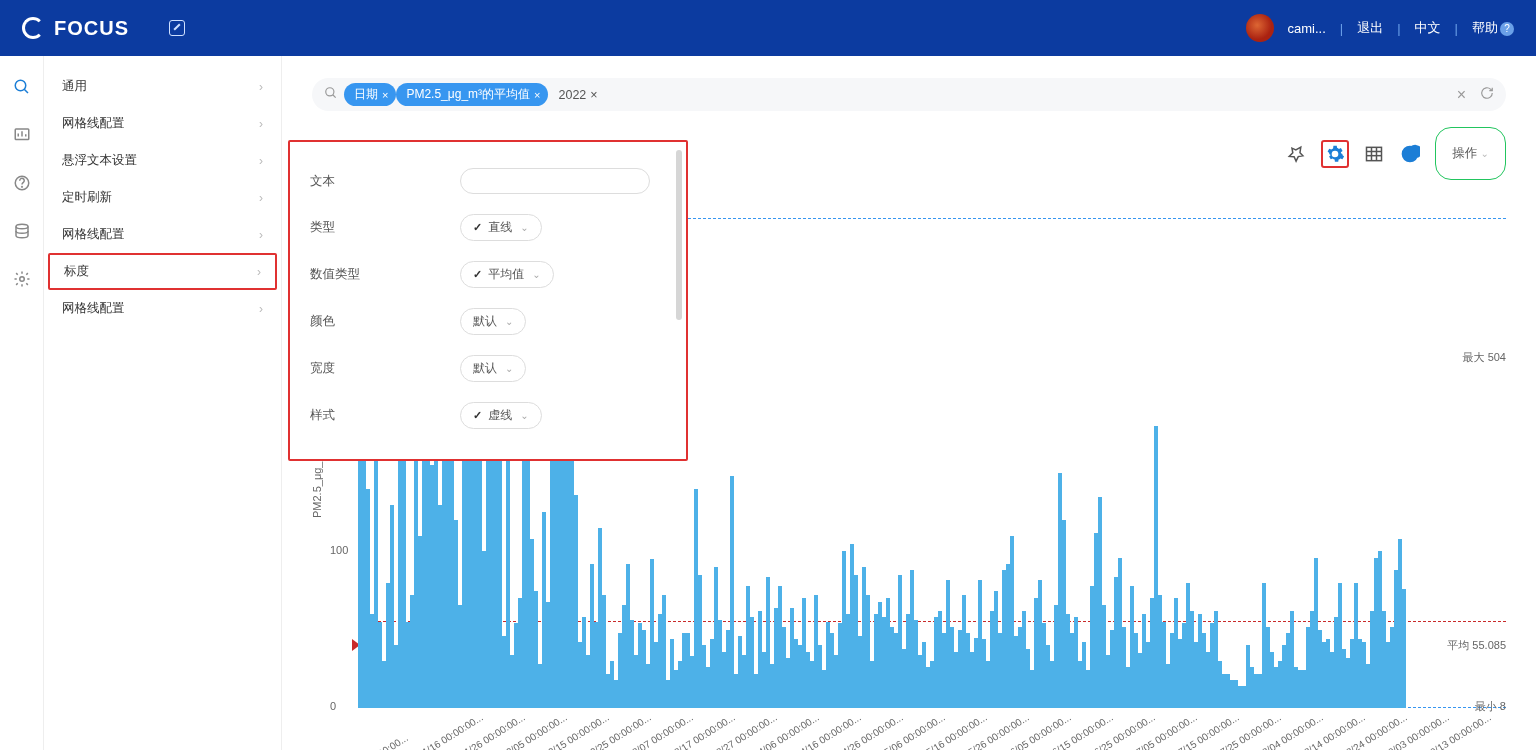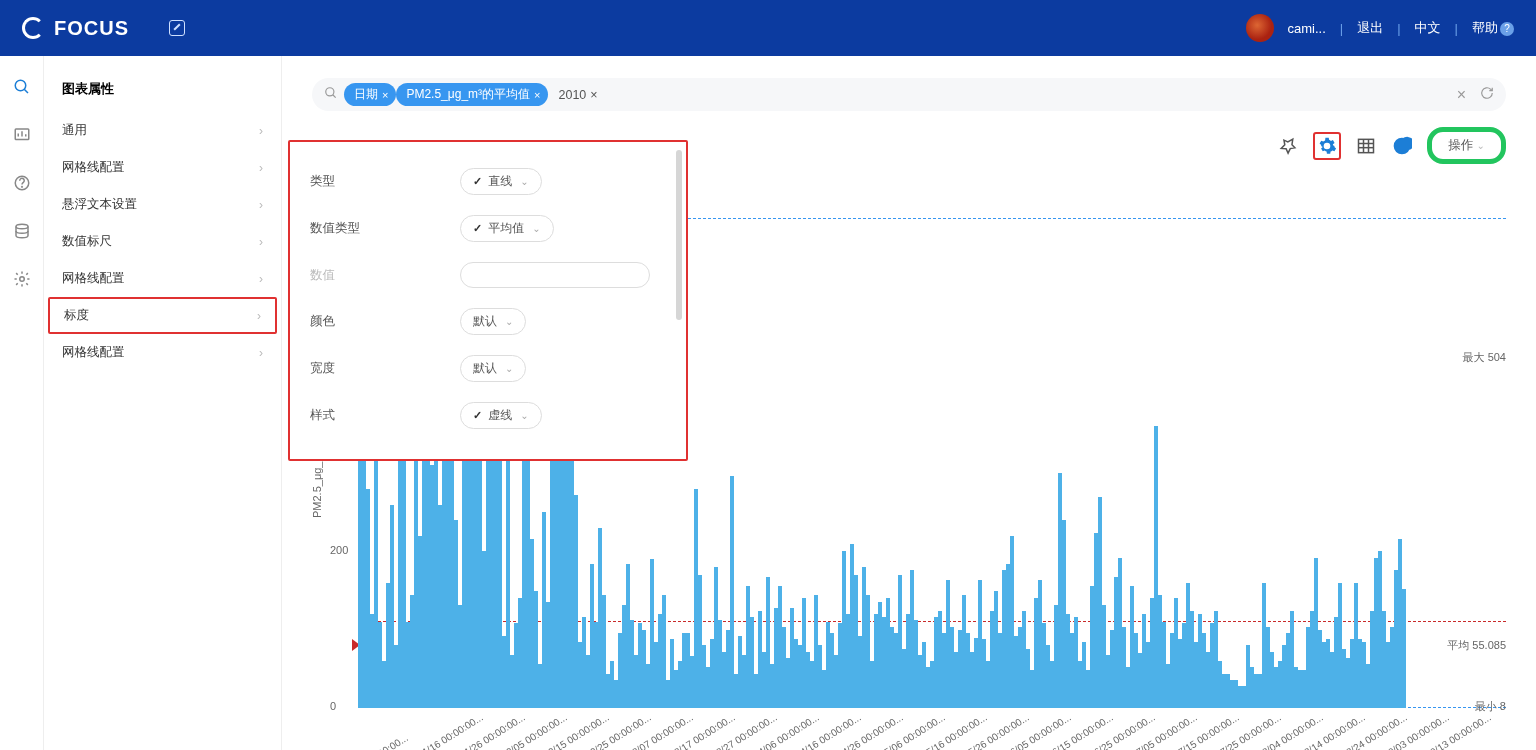--- a/index.html
+++ b/index.html
@@ -42,21 +42,21 @@
 .plain-chip { font-size:12.5px; color:#555; padding:3px 4px; display:inline-flex; align-items:center; gap:4px; }
 .sbox-actions { margin-left:auto; display:flex; gap:14px; color:#999; }
 .sbox-actions span { cursor:pointer; }
 
 
 .toolrow { display:flex; align-items:center; justify-content:flex-end; gap:14px; padding:6px 30px 2px; }
 .tool-ic { width:22px; height:22px; color:#555; cursor:pointer; display:flex; align-items:center; justify-content:center; }
 .tool-ic svg { width:20px; height:20px; }
 .tool-ic.gear { width:28px; height:28px; border:2px solid #e03131; border-radius:3px; color:#1c7ed6; }
 .tool-ic.pie { color:#1c7ed6; }
-.op-btn { border:5px solid #22c55e; border-radius:16px; padding:5px 16px; font-size:12.5px; color:#555; cursor:pointer; }
+.op-btn { border:1px solid #22c55e; border-radius:16px; padding:17px 16px; font-size:12.5px; color:#555; cursor:pointer; }
 
 
 .settings { position:absolute; top:140px; left:288px; width:400px; height:321px; border:2px solid #e03131; background:#fff; border-radius:2px; padding:26px 20px 0 20px; overflow:hidden; }
 .set-scroll { position:absolute; top:8px; right:4px; width:6px; height:170px; background:#d6d6d6; border-radius:3px; }
 .srow { display:flex; align-items:center; margin-bottom:20px; font-size:12.5px; color:#555; }
 .srow.disabled { color:#bbb; }
 .srow label { width:150px; }
 .pill { border:1px solid #ddd; border-radius:14px; padding:4px 12px; font-size:12px; color:#555; min-width:56px; display:inline-flex; align-items:center; gap:6px; cursor:pointer; }
 .pill .chk { color:#333; font-weight:bold; font-size:11px; }
 .pill .dd { color:#aaa; font-size:10px; margin-left:2px; }
@@ -131,36 +131,35 @@
     </div>
   <div class="rail-ic">
       <svg viewBox="0 0 24 24" fill="none" stroke="currentColor" stroke-width="2">
         <circle cx="12" cy="12" r="3"></circle>
         <path d="M12 2v3m0 14v3M4.2 4.2l2.1 2.1m11.4 11.4l2.1 2.1M2 12h3m14 0h3M4.2 19.8l2.1-2.1m11.4-11.4l2.1-2.1"></path>
       </svg>
     </div>
 </div>
 
 <div class="sidebar">
-  <div class="sb-title">图表属性</div>
   <div id="sb-items">
       <div class="sb-item">
         <span>通用</span>
         <span class="chev">›</span>
       </div>
       <div class="sb-item">
         <span>网格线配置</span>
         <span class="chev">›</span>
       </div>
       <div class="sb-item">
         <span>悬浮文本设置</span>
         <span class="chev">›</span>
       </div>
       <div class="sb-item">
-        <span>数值标尺</span>
+        <span>定时刷新</span>
         <span class="chev">›</span>
       </div>
       <div class="sb-item">
         <span>网格线配置</span>
         <span class="chev">›</span>
       </div>
       <div class="sb-item sel">
         <span>标度</span>
         <span class="chev">›</span>
       </div>
@@ -173,21 +172,21 @@
 
 <div class="main">
   <div class="searchrow">
     <div class="sbox">
       <span class="mag"><svg width="14" height="14" viewBox="0 0 24 24" fill="none" stroke="currentColor" stroke-width="2">
             <circle cx="10" cy="10" r="7"></circle>
             <line x1="20" y1="20" x2="15" y2="15"></line>
           </svg></span>
       <span id="chips"><span class="chip">日期 <span class="x">×</span></span><span class="chip">PM2.5_μg_m³的平均值 <span class="x">×</span></span></span>
       <span class="plain-chip">
-          <span>2010</span>
+          <span>2022</span>
           <span class="x">×</span>
         </span>
       <div class="sbox-actions">
         <span>×</span>
         <span><svg width="14" height="14" viewBox="0 0 24 24" fill="none" stroke="currentColor" stroke-width="2">
               <path d="M21 12a9 9 0 11-3-6.7L21 8"></path>
               <path d="M21 3v5h-5"></path>
             </svg></span>
       </div>
     </div>
@@ -217,21 +216,21 @@
         <svg viewBox="0 0 24 24" fill="currentColor">
           <path d="M12 2a10 10 0 100 20 10 10 0 000-20zm0 2v8l6 5a8 8 0 10-6-13z"></path>
         </svg>
       </div>
     <div class="op-btn"><span>操作</span> <span style="color:#bbb;font-size:10px">⌄</span></div>
   </div>
 
   <div class="chartwrap">
     <div class="yaxis-label">PM2.5_μg_m³的平均值</div>
     <div class="ytick" style="top:482px">0</div>
-    <div class="ytick" style="top:326px">200</div>
+    <div class="ytick" style="top:326px">100</div>
     <div class="marker"></div>
     <div class="plot">
       <div class="refline max" style="top:0"></div>
       <div class="refline avg"></div>
       <div class="refline min"></div>
       <div class="bars" id="bars">
           <div class="bar" style="height: 281.789px;"></div>
           <div class="bar" style="height: 469.649px;"></div>
           <div class="bar" style="height: 219.169px;"></div>
           <div class="bar" style="height: 93.9297px;"></div>
@@ -527,39 +526,39 @@
         <div class="xlabel" style="left: 100%;">2017/09/13 00:00:00...</div>
       </div>
 
   </div>
 </div>
 
 <div class="settings">
   <div class="set-scroll"></div>
   <div id="settings-rows">
       <div class="srow">
+        <label>文本</label>
+        <div class="oval"></div>
+      </div>
+      <div class="srow">
         <label>类型</label>
         <div class="pill">
           <span class="chk">✓</span>
           <span>直线</span>
           <span class="dd">⌄</span>
         </div>
       </div>
       <div class="srow">
         <label>数值类型</label>
         <div class="pill">
           <span class="chk">✓</span>
           <span>平均值</span>
           <span class="dd">⌄</span>
         </div>
       </div>
-      <div class="srow disabled">
-        <label>数值</label>
-        <div class="oval"></div>
-      </div>
       <div class="srow">
         <label>颜色</label>
         <div class="pill">
           <span>默认</span>
           <span class="dd">⌄</span>
         </div>
       </div>
       <div class="srow">
         <label>宽度</label>
         <div class="pill">

